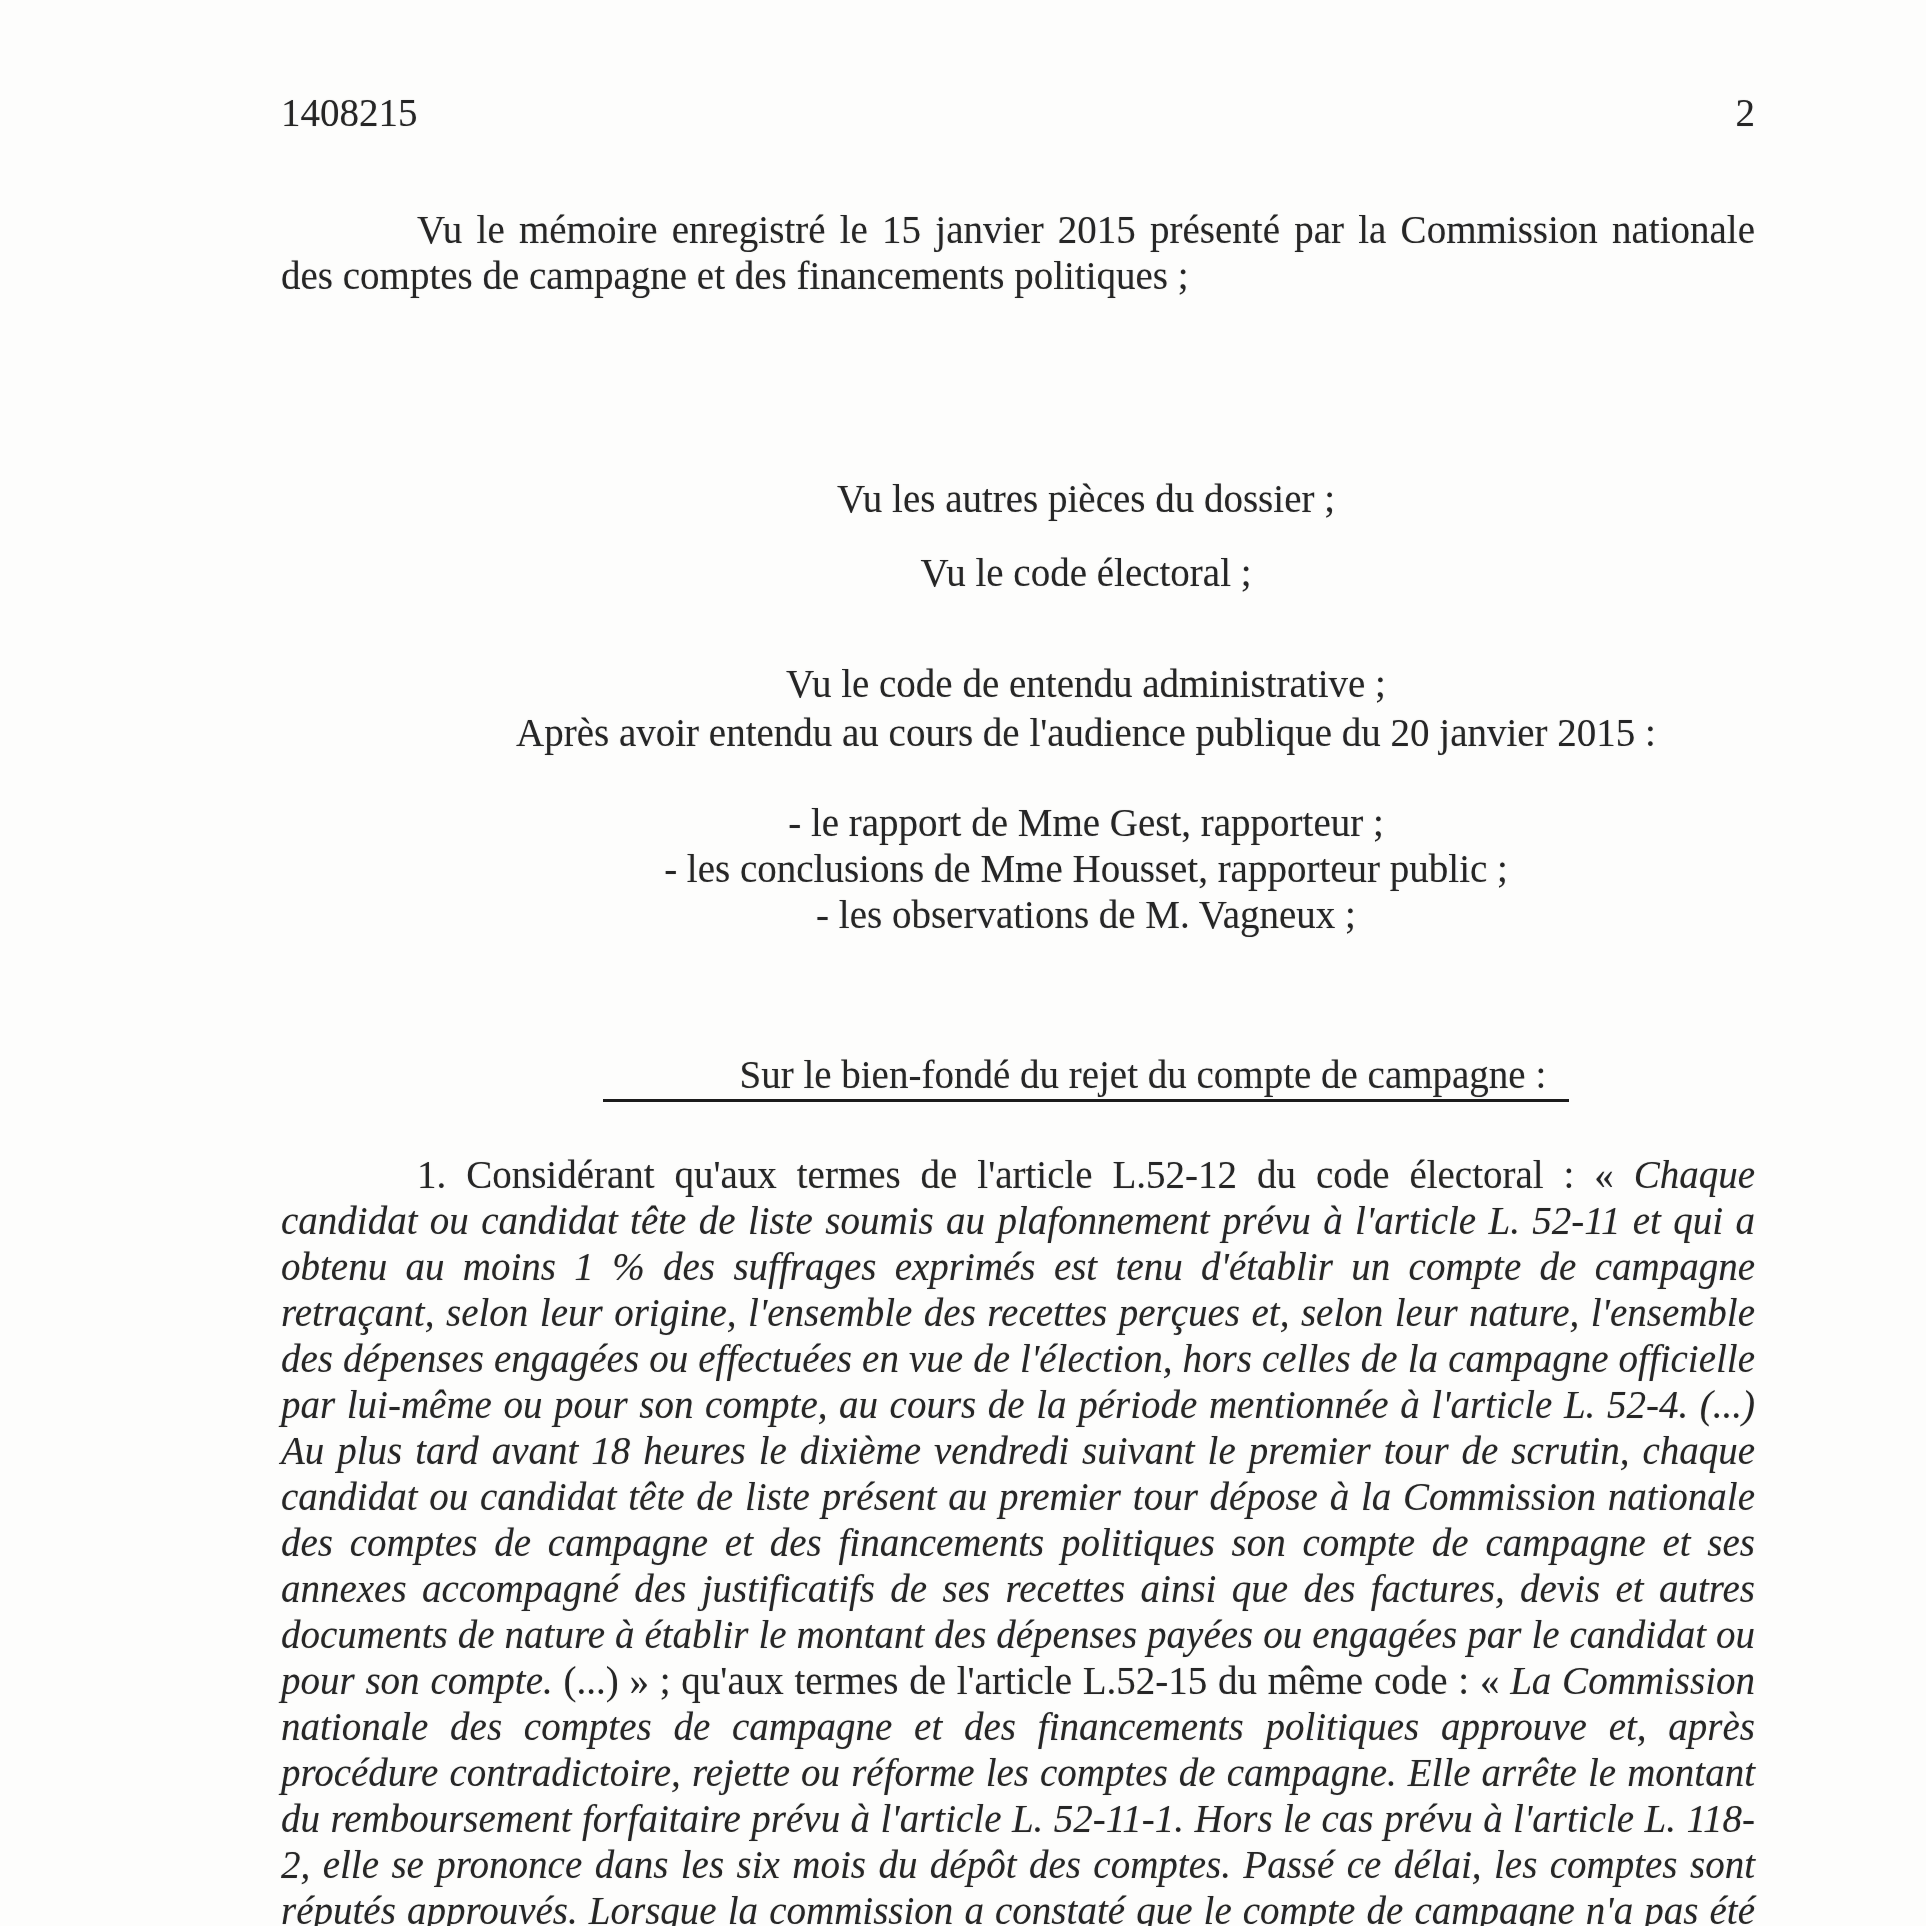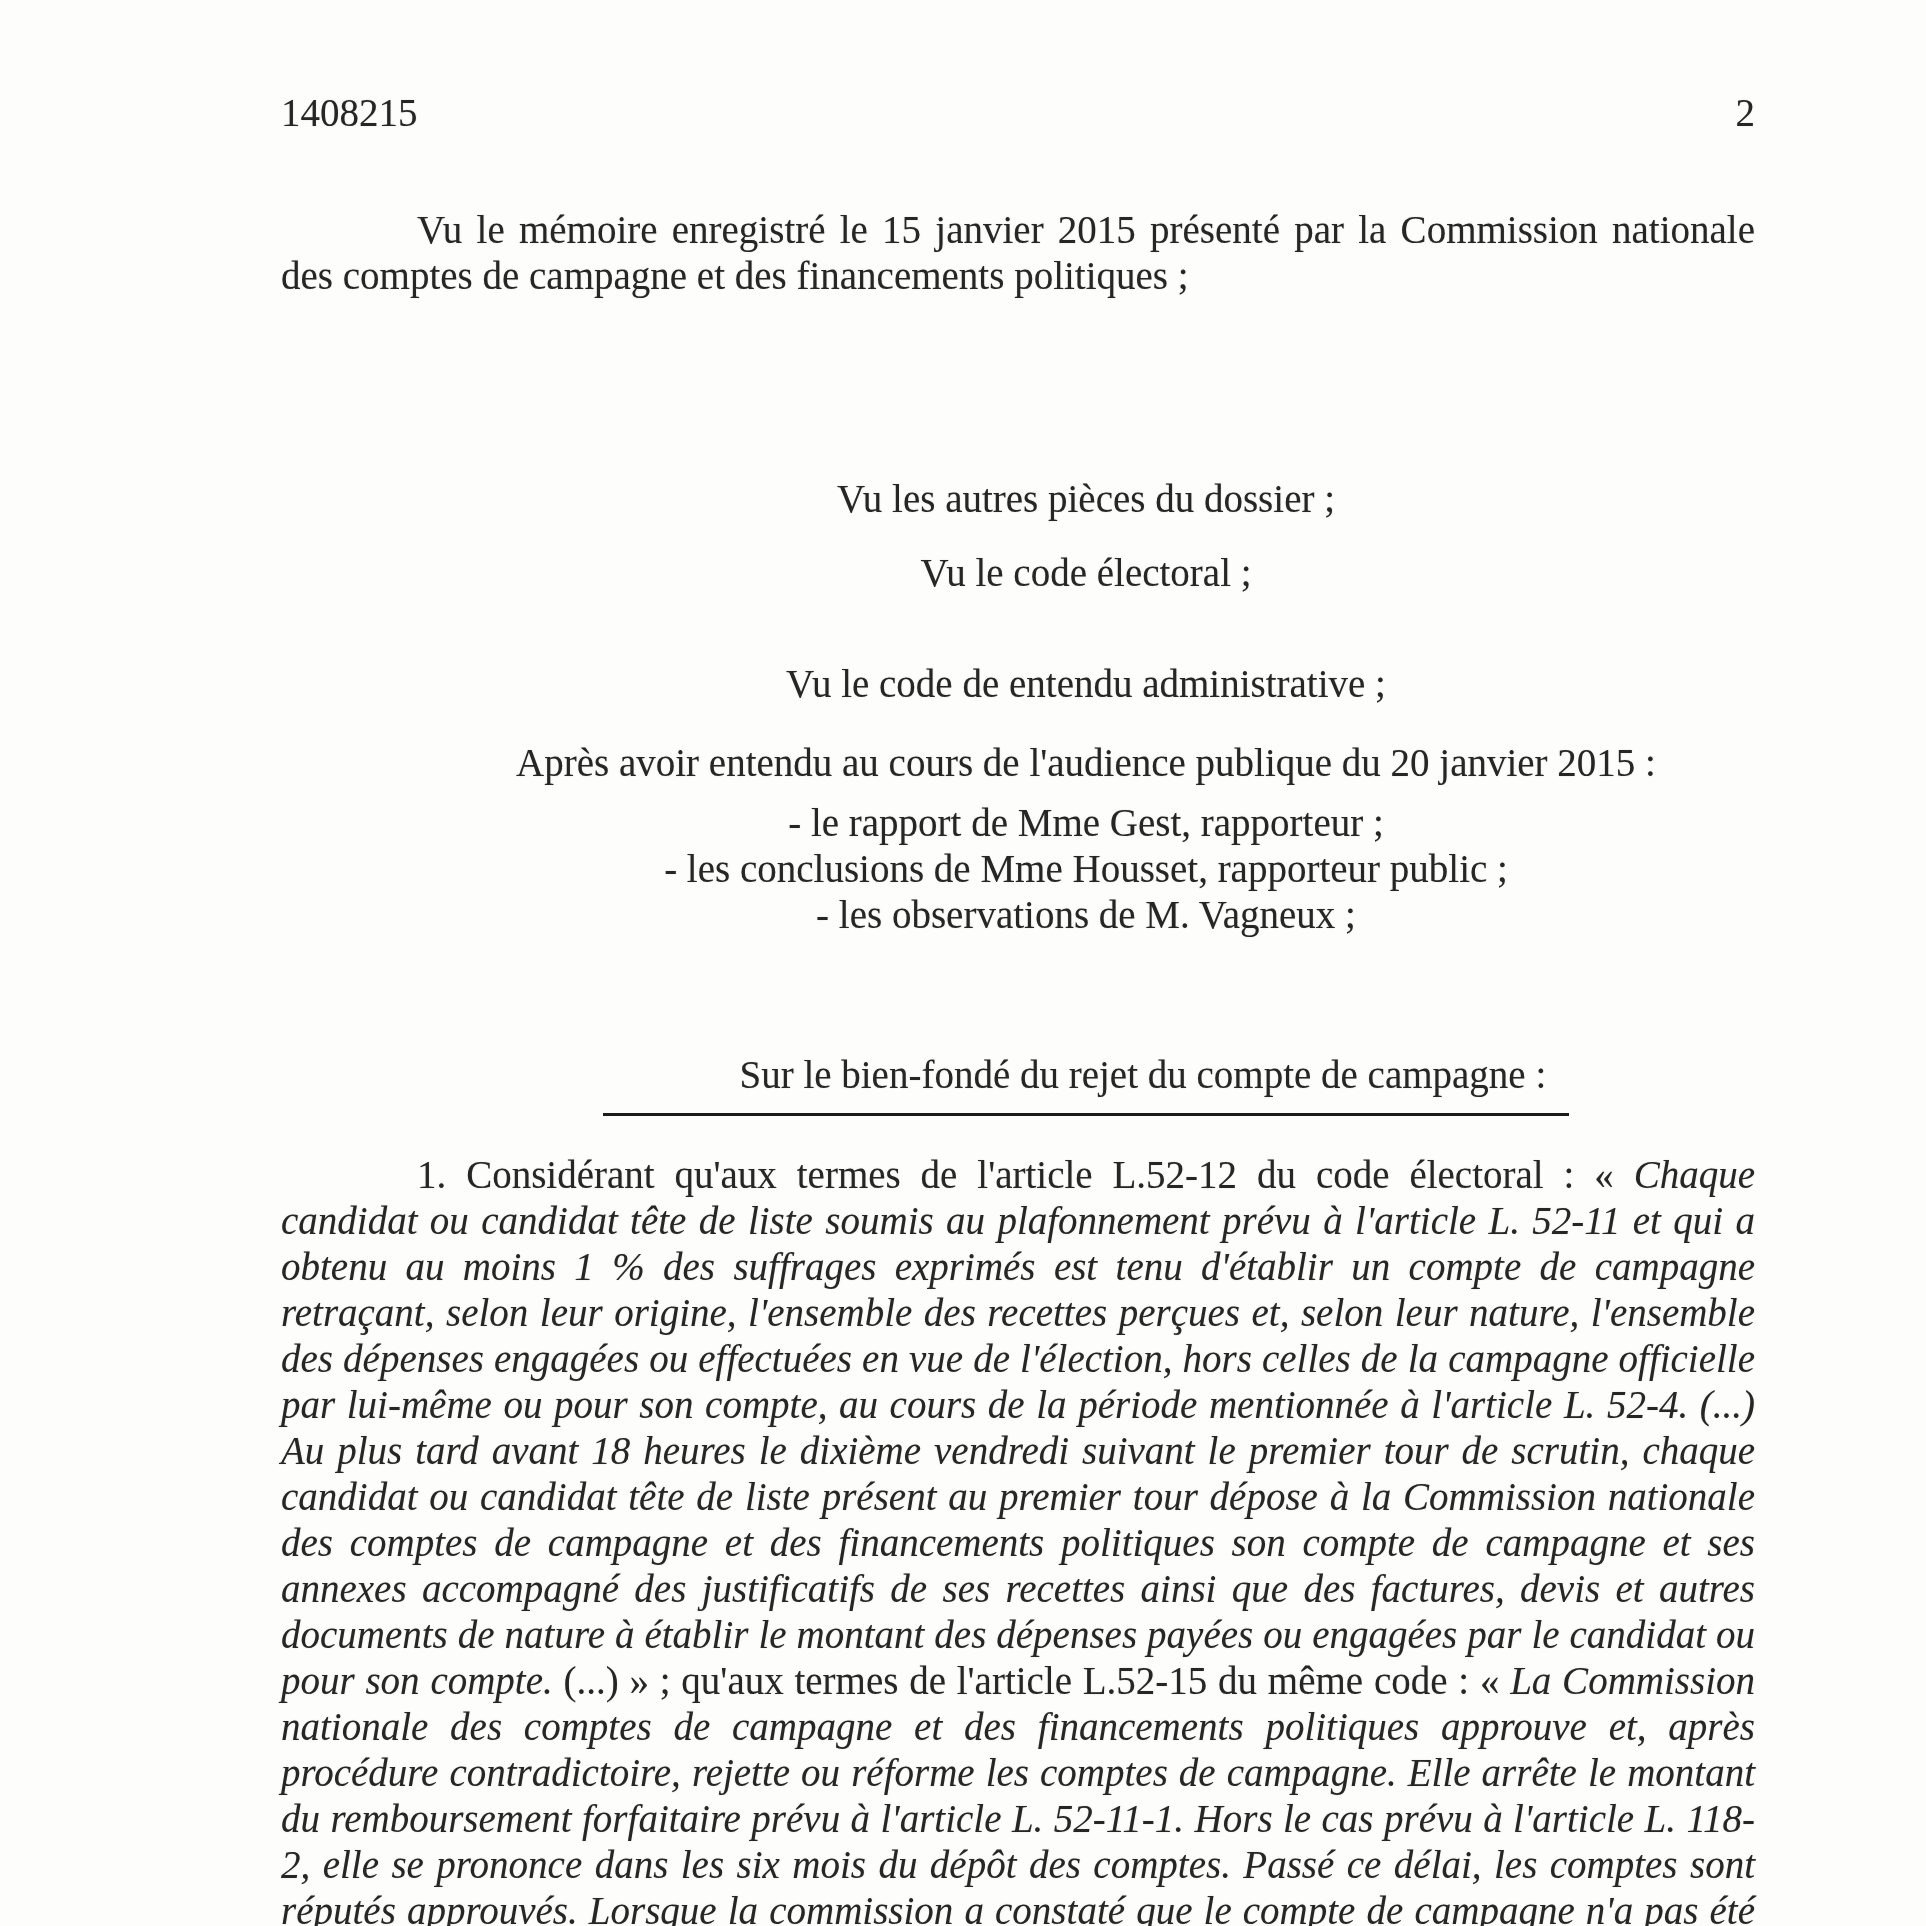--- a/index.html
+++ b/index.html
@@ -36,31 +36,31 @@
     margin: 0;
     text-indent: 136px;
     text-align: center;
     white-space: nowrap;
   }
   .justify-last { text-align-last: justify; }
   .underlined {
     display: inline-block;
     border-bottom: 3.5px solid #1c1c1c;
     padding-right: 22.3px;
-    padding-bottom: 15px;
+    padding-bottom: 1px;
   }
   .italic { font-style: italic; }
   .roman { font-style: normal; }
   .pos-header  { top: 90px; }
   .pos-p1      { top: 179px; }
   .pos-p2      { top: 312px; }
   .pos-p3      { top: 448px; }
   .pos-p4      { top: 522px; }
   .pos-p5      { top: 633px; }
-  .pos-p6      { top: 712px; }
+  .pos-p6      { top: 682px; }
   .pos-list    { top: 800px; }
   .pos-heading { top: 1024px; }
   .pos-consid  { top: 1124px; }
 </style>
 </head>
 <body>
 
 <div class="sheet">
 
   <div class="block pos-header doc-header">

